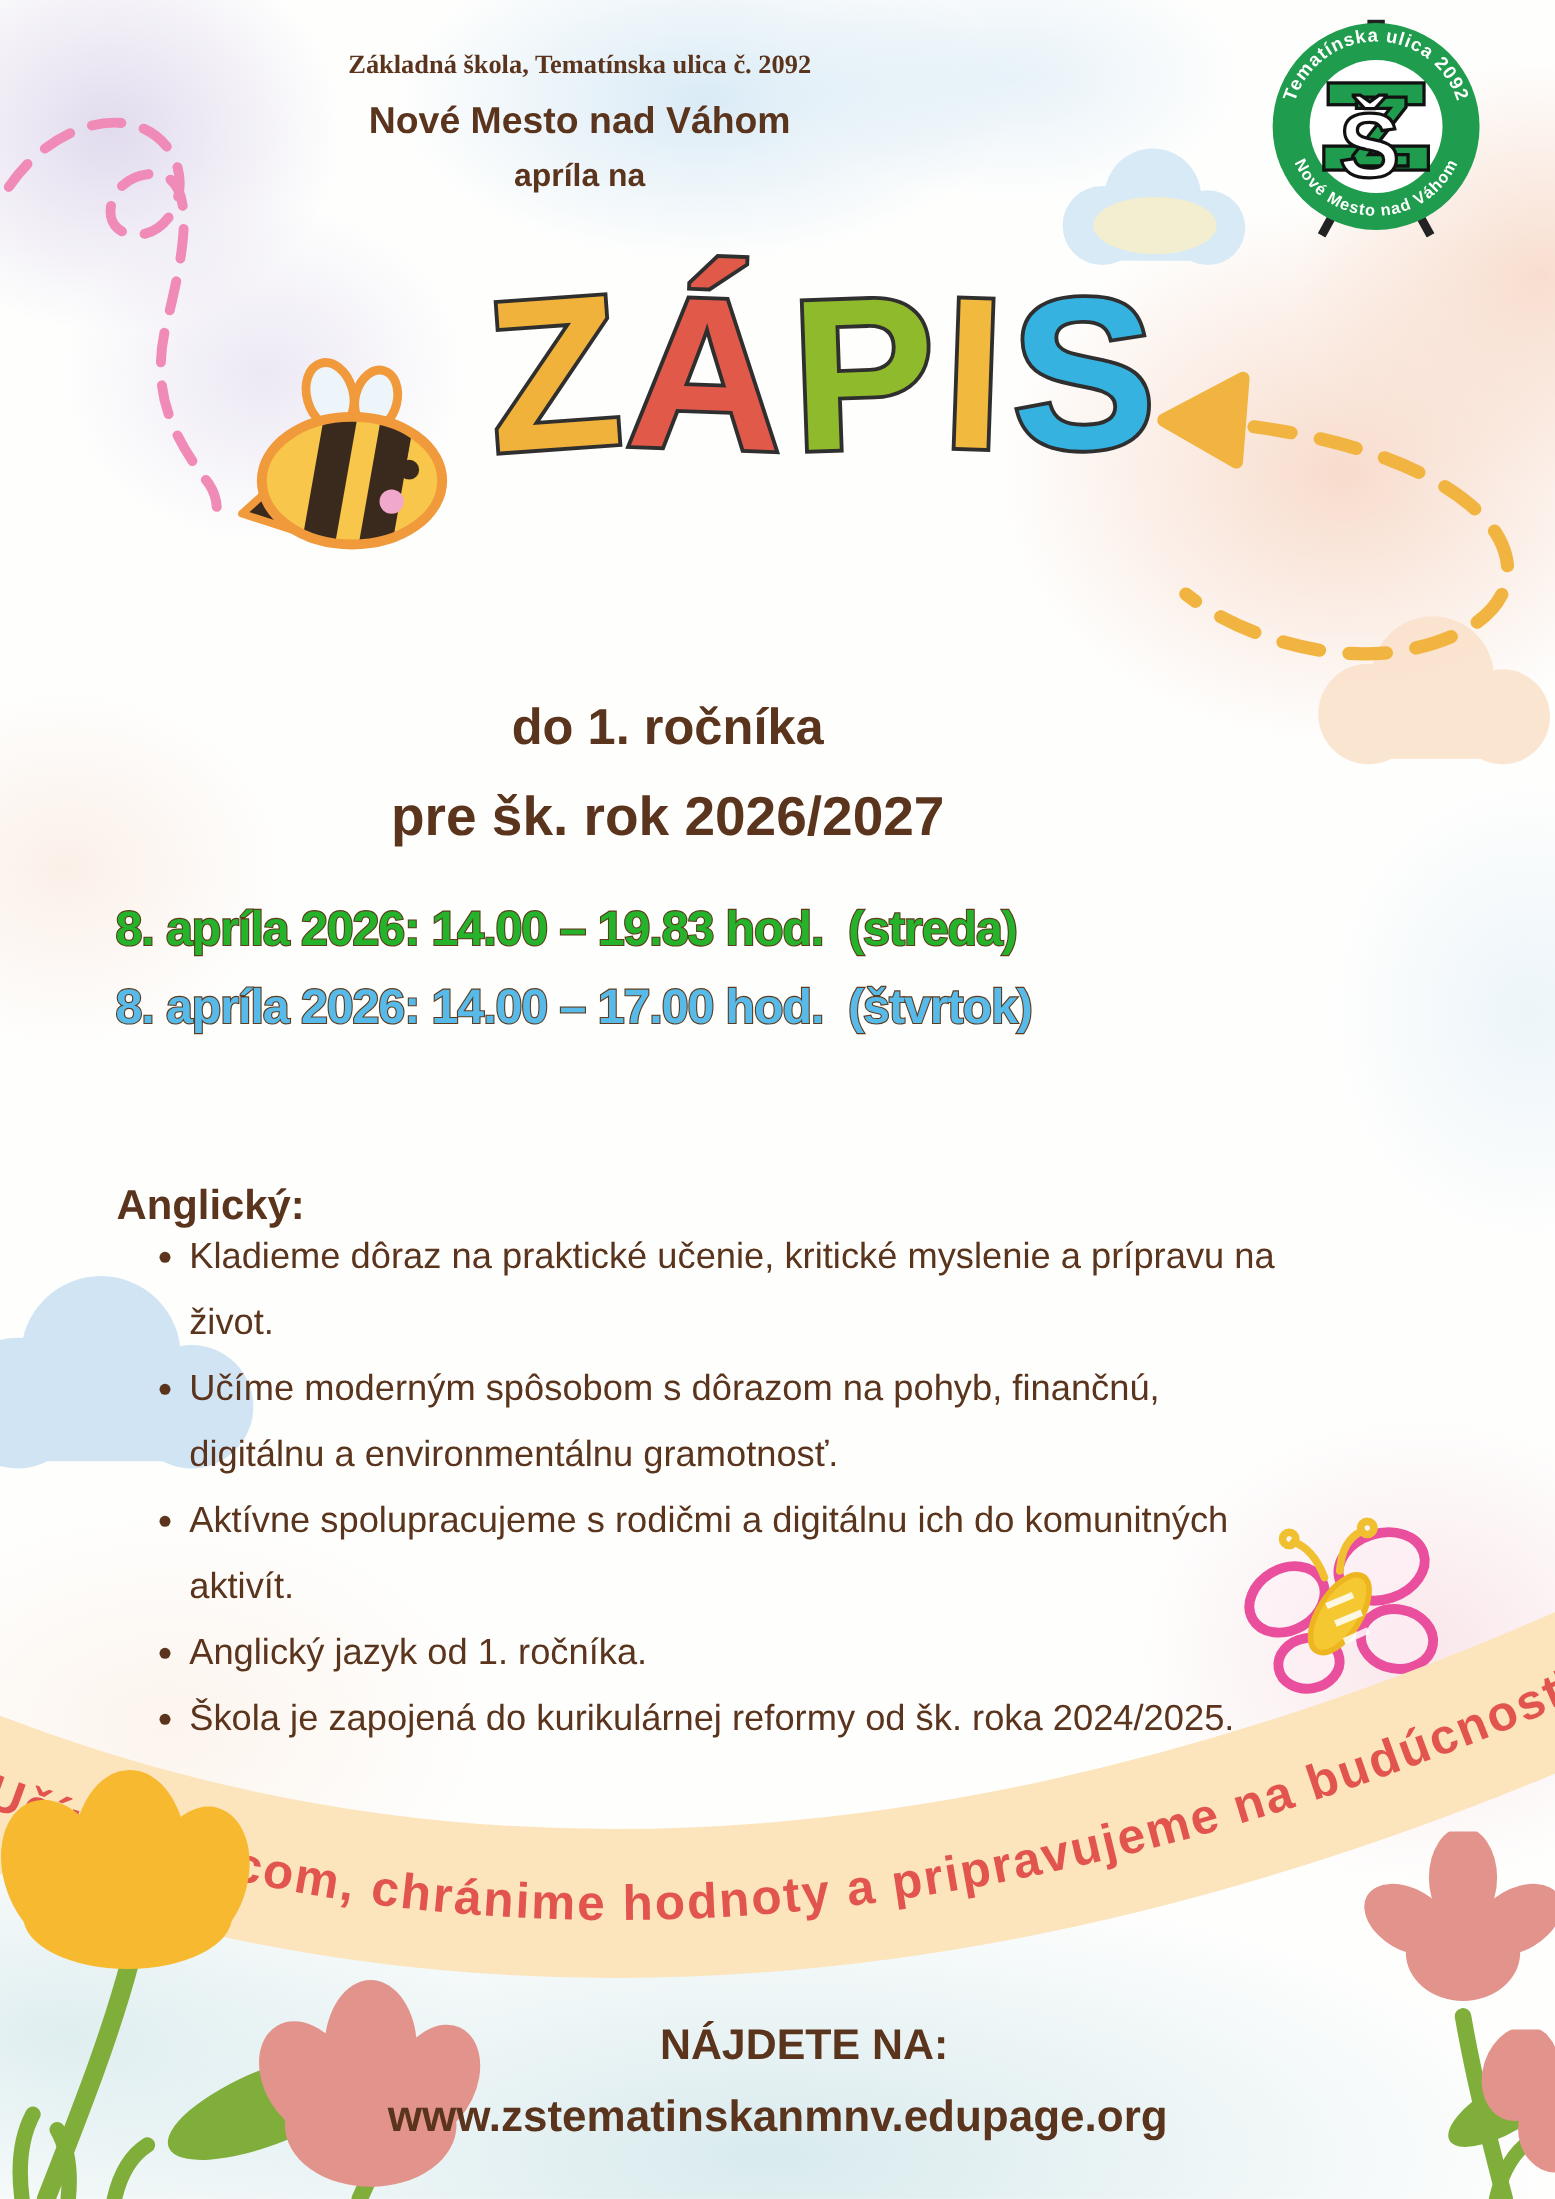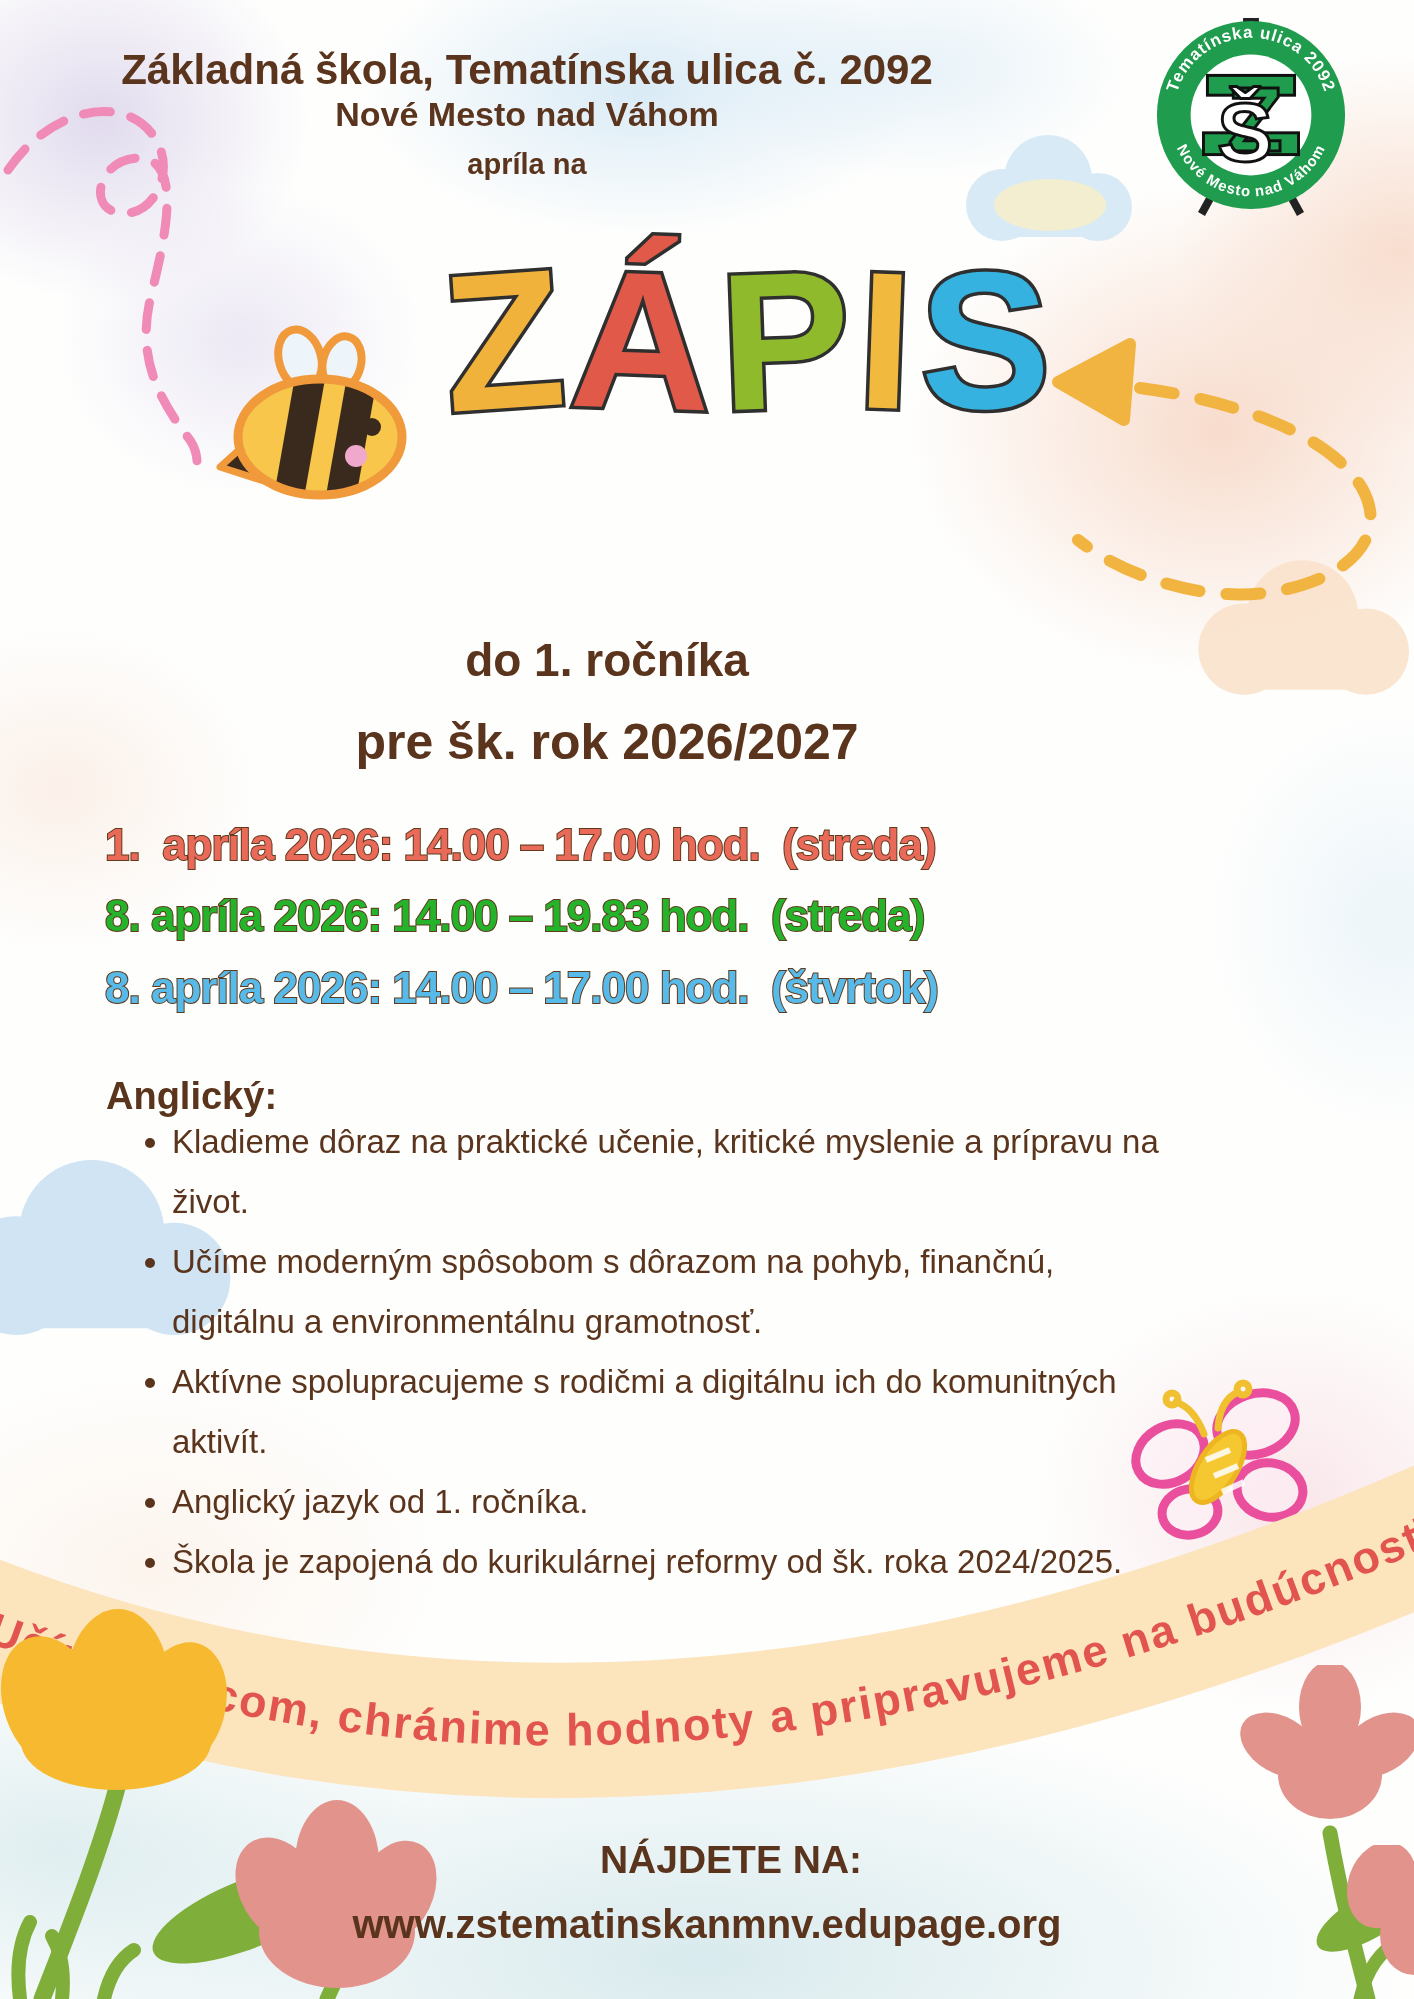--- a/index.html
+++ b/index.html
@@ -17,21 +17,21 @@
       radial-gradient(ellipse 260px 300px at 1390px 920px, rgba(215,234,245,.45), rgba(215,234,245,0) 70%),
       radial-gradient(ellipse 360px 300px at 1290px 1500px, rgba(246,214,222,.60), rgba(246,214,222,0) 70%),
       radial-gradient(ellipse 420px 280px at 150px 1570px, rgba(250,230,214,.40), rgba(250,230,214,0) 70%),
       radial-gradient(ellipse 950px 340px at 700px 1960px, rgba(210,231,235,.85), rgba(210,231,235,0) 75%),
       radial-gradient(ellipse 520px 280px at 60px 1850px, rgba(210,231,235,.70), rgba(210,231,235,0) 72%),
       #fefefd;
   }
   .abs{position:absolute;}
   .brown{color:#5a341c;}
   .header{top:46px;left:0;width:1054px;text-align:center;font-weight:800;}
-  .header .h1{font-size:42px;margin-bottom:1px;}
+  .header .h1{font-size:24px;margin-bottom:18px;font-family:Liberation Serif, serif;}
   .header .h2{font-size:34px;margin-bottom:14px;}
   .header .h3{font-size:29px;}
   .title{top:238px;left:40px;width:1414px;text-align:center;white-space:nowrap;}
   .zletter{
     display:inline-block;font-size:195px;line-height:1.05;font-weight:900;
     -webkit-text-stroke:7px #2f2f2f;paint-order:stroke fill;margin:0 4px;
   }
   .subtitle{top:633px;left:-100px;width:1414px;text-align:center;font-weight:800;}
   .subtitle .s1{font-size:46px;margin-bottom:26px;}
   .subtitle .s2{font-size:50px;}
@@ -134,21 +134,20 @@
   </div>
 
   <div class="abs title" id="zapis"><span class="zletter" style="color: rgb(240, 178, 58); transform: rotate(-4deg);">Z</span><span class="zletter" style="color: rgb(225, 90, 73); transform: rotate(2deg);">Á</span><span class="zletter" style="color: rgb(143, 186, 43); transform: rotate(-2deg);">P</span><span class="zletter" style="color: rgb(242, 185, 63); transform: rotate(2deg);">I</span><span class="zletter" style="color: rgb(53, 178, 223); transform: rotate(-1deg);">S</span></div>
 
   <div class="abs subtitle brown">
     <div class="s1">do 1. ročníka</div>
     <div class="s2">pre šk. rok 2026/2027</div>
   </div>
 
   <div class="abs schedule" id="schedule">
-      <div class="schedline" style="color: rgb(234, 106, 90);">1.  apríla 2026: 14.00 – 17.00 hod.  (streda)</div>
       <div class="schedline" style="color: rgb(36, 179, 43);">8. apríla 2026: 14.00 – 19.83 hod.  (streda)</div>
       <div class="schedline" style="color: rgb(87, 186, 232);">8. apríla 2026: 14.00 – 17.00 hod.  (štvrtok)</div>
     </div>
 
   <div class="abs offer-heading brown">Anglický:</div>
   <ul class="abs offer-list" id="offer-list">
       <li>Kladieme dôraz na praktické učenie, kritické myslenie a prípravu na život.</li>
       <li>Učíme moderným spôsobom s dôrazom na pohyb, finančnú, digitálnu a environmentálnu gramotnosť.</li>
       <li>Aktívne spolupracujeme s rodičmi a digitálnu ich do komunitných aktivít.</li>
       <li>Anglický jazyk od 1. ročníka.</li>

